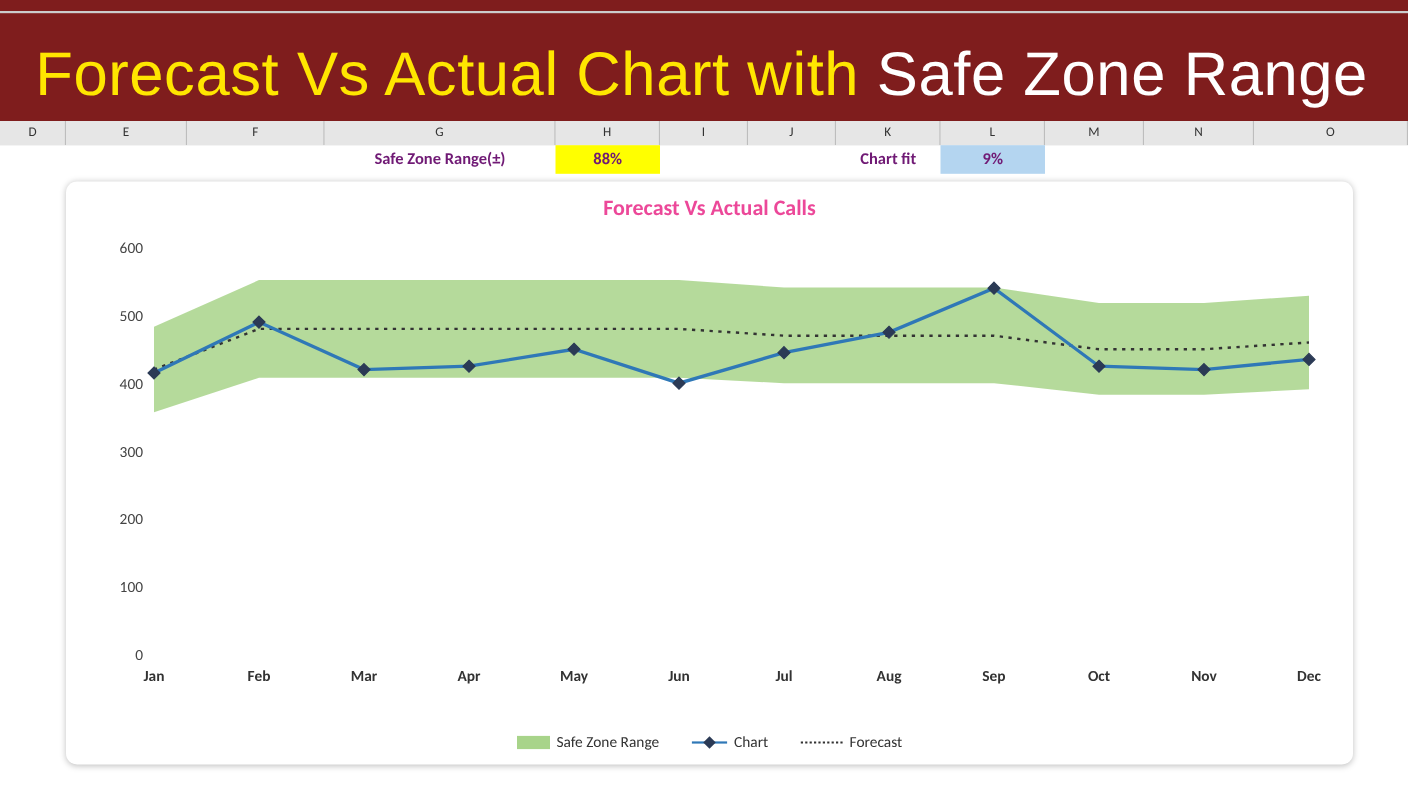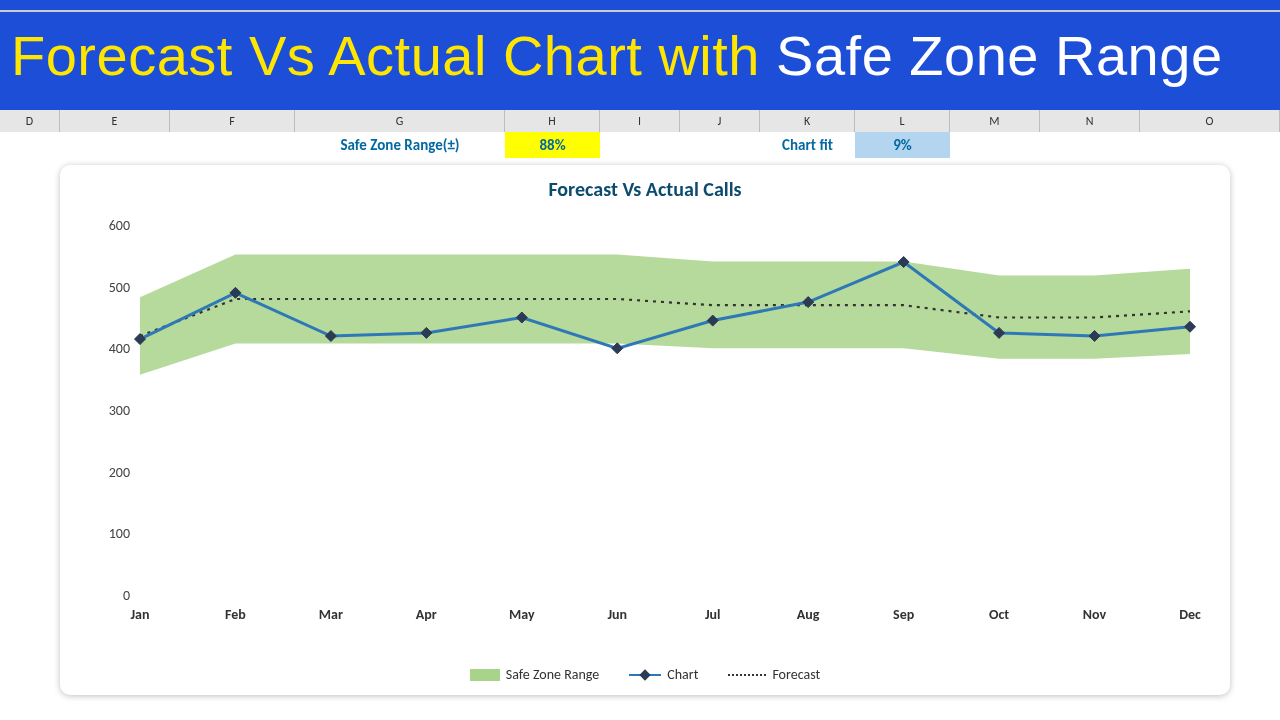--- a/index.html
+++ b/index.html
@@ -7,25 +7,25 @@
     padding: 0;
     width: 1280px;
     height: 720px;
     background: #000;
     font-family: Calibri, Arial, sans-serif;
     overflow: hidden;
   }
   .banner {
     position: relative;
     width: 100%;
-    height: 110px;
-    background: #1d4ed8;
-    display: flex;
-    align-items: center;
-    padding-left: 11px;
+    height: 132px;
+    background: #7f1d1d;
+    display: flex;
+    align-items: center;
+    padding-left: 32px;
     box-sizing: border-box;
   }
   .banner::before {
     content: "";
     position: absolute;
     top: 10px; left: 0; right: 0;
     height: 2px;
     background: #ccc;
   }
   .banner-text {
@@ -70,21 +70,21 @@
   .data-row {
     position: absolute;
     top: 22px; left: 0; right: 0;
     height: 26px;
     background: #fff;
     display: flex;
   }
   .data-cell {
     height: 100%;
     font-size: 15px;
-    color: #0369a1;
+    color: #701a75;
     display: flex;
     align-items: center;
     justify-content: center;
     box-sizing: border-box;
   }
   .bold { font-weight: 700; }
   .hl-yellow { background: #ffff00; }
   .hl-blue   { background: #b4d5f0; }
 
   
@@ -97,21 +97,21 @@
     background: #fff;
     border-radius: 10px;
     box-shadow: 0 1px 6px rgba(0,0,0,0.25);
   }
   .chart-title {
     position: absolute;
     top: 12px; left: 0; right: 0;
     text-align: center;
     font-weight: 700;
     font-size: 20px;
-    color: #0c4a6e;
+    color: #ec4899;
   }
   svg.chart {
     position: absolute;
     top: 50px;
     left: 20px;
     width: 1130px;
     height: 420px;
   }
 
   .legend {

